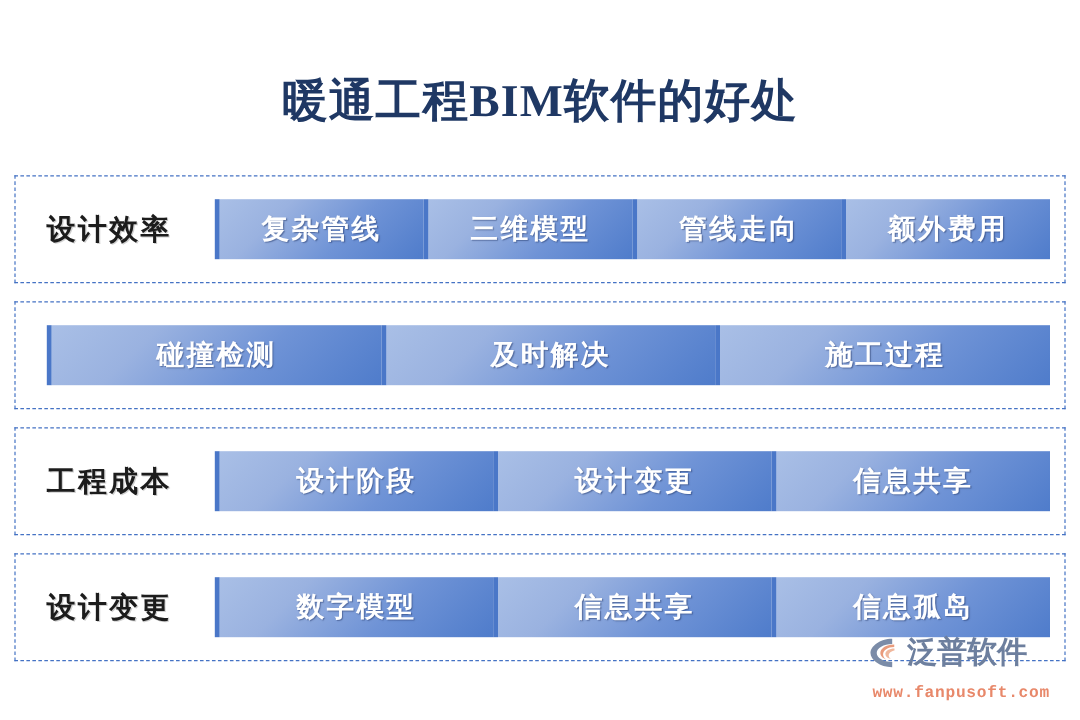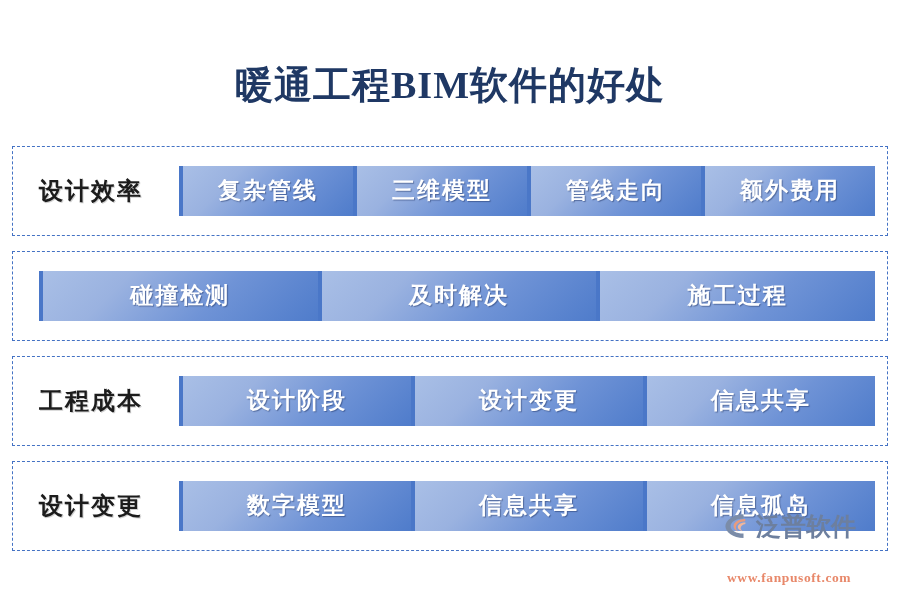--- a/index.html
+++ b/index.html
@@ -100,21 +100,20 @@
 
   
   .logo {
     position: absolute;
     right: 22px;
     bottom: 14px;
     display: flex;
     flex-direction: column;
     align-items: flex-start;
     width: 156px;
-    gap: 28px;
   }
   .logo-top {
     display: flex;
     align-items: center;
     gap: 4px;
   }
   .logo-mark {
     width: 30px;
     height: 30px;
     position: relative;
@@ -123,26 +122,26 @@
   .logo-text {
     font-family: "Liberation Sans", "DejaVu Sans", sans-serif;
     font-size: 25px;
     font-weight: bold;
     color: #6d7f9e;
     letter-spacing: 0px;
     line-height: 30px;
     white-space: nowrap;
   }
   .logo-url {
-    font-family: Liberation Serif, serif;
+    font-family: Liberation Mono, monospace;
     font-size: 13.5px;
     font-weight: bold;
     color: #e8886a;
     letter-spacing: 0.6px;
-    margin-top: 1px;
+    margin-top: 12px;
     margin-left: 5px;
     white-space: nowrap;
   }
 </style>
 </head>
 <body>
 
 <div class="canvas">
 
   <div class="page-title">暖通工程BIM软件的好处</div>

